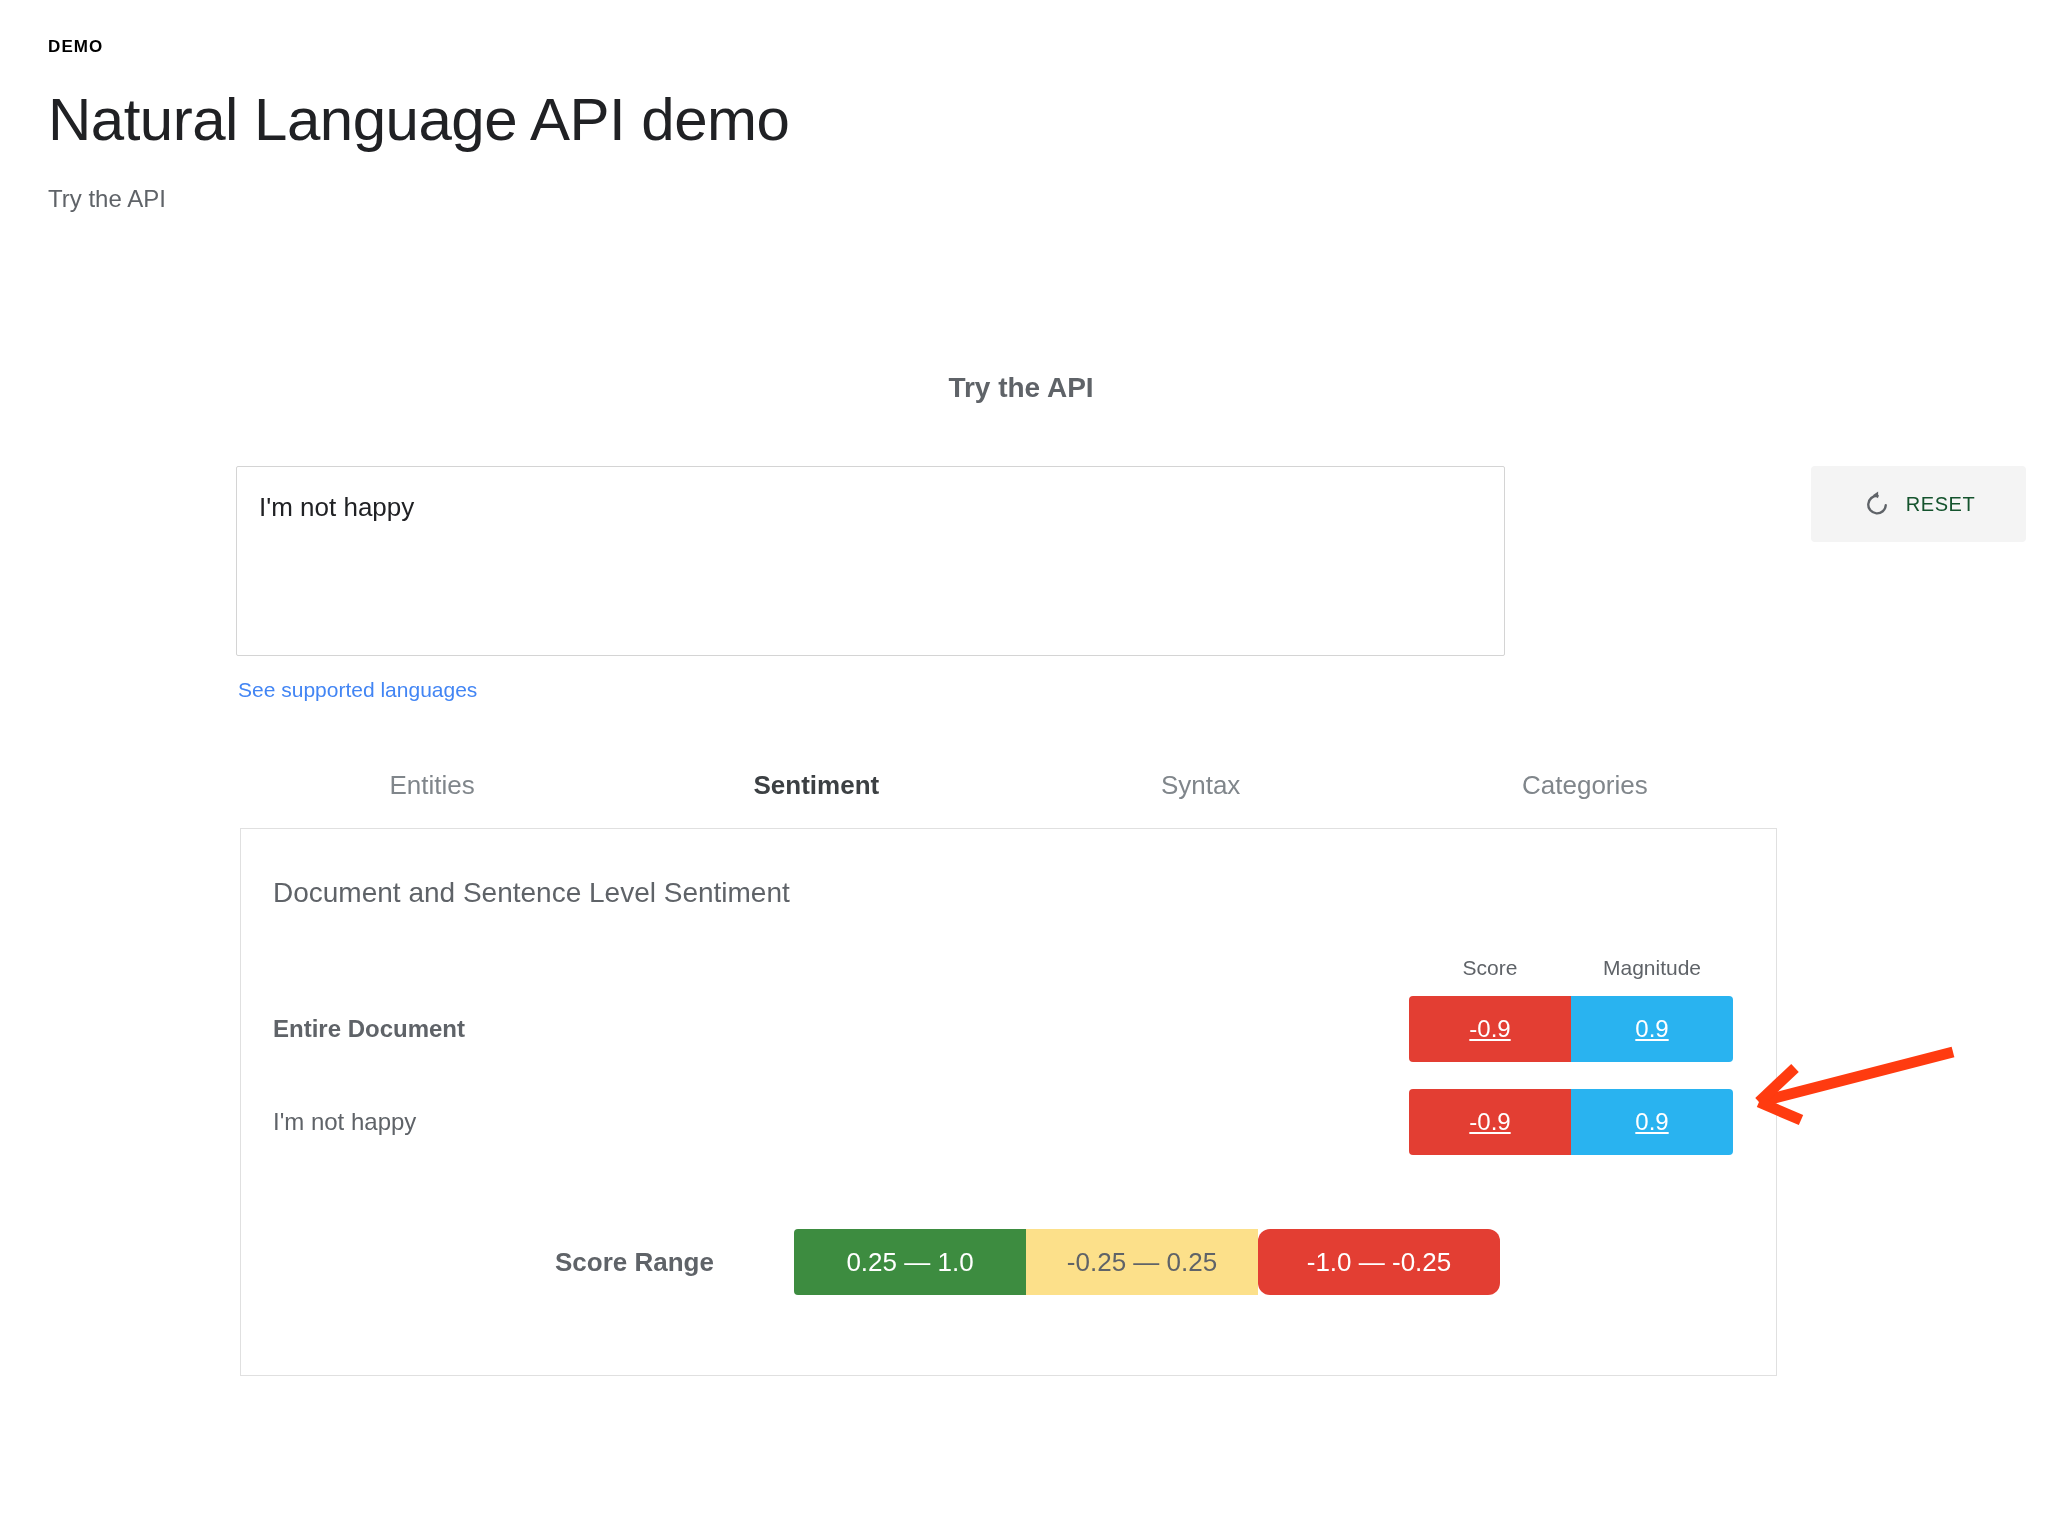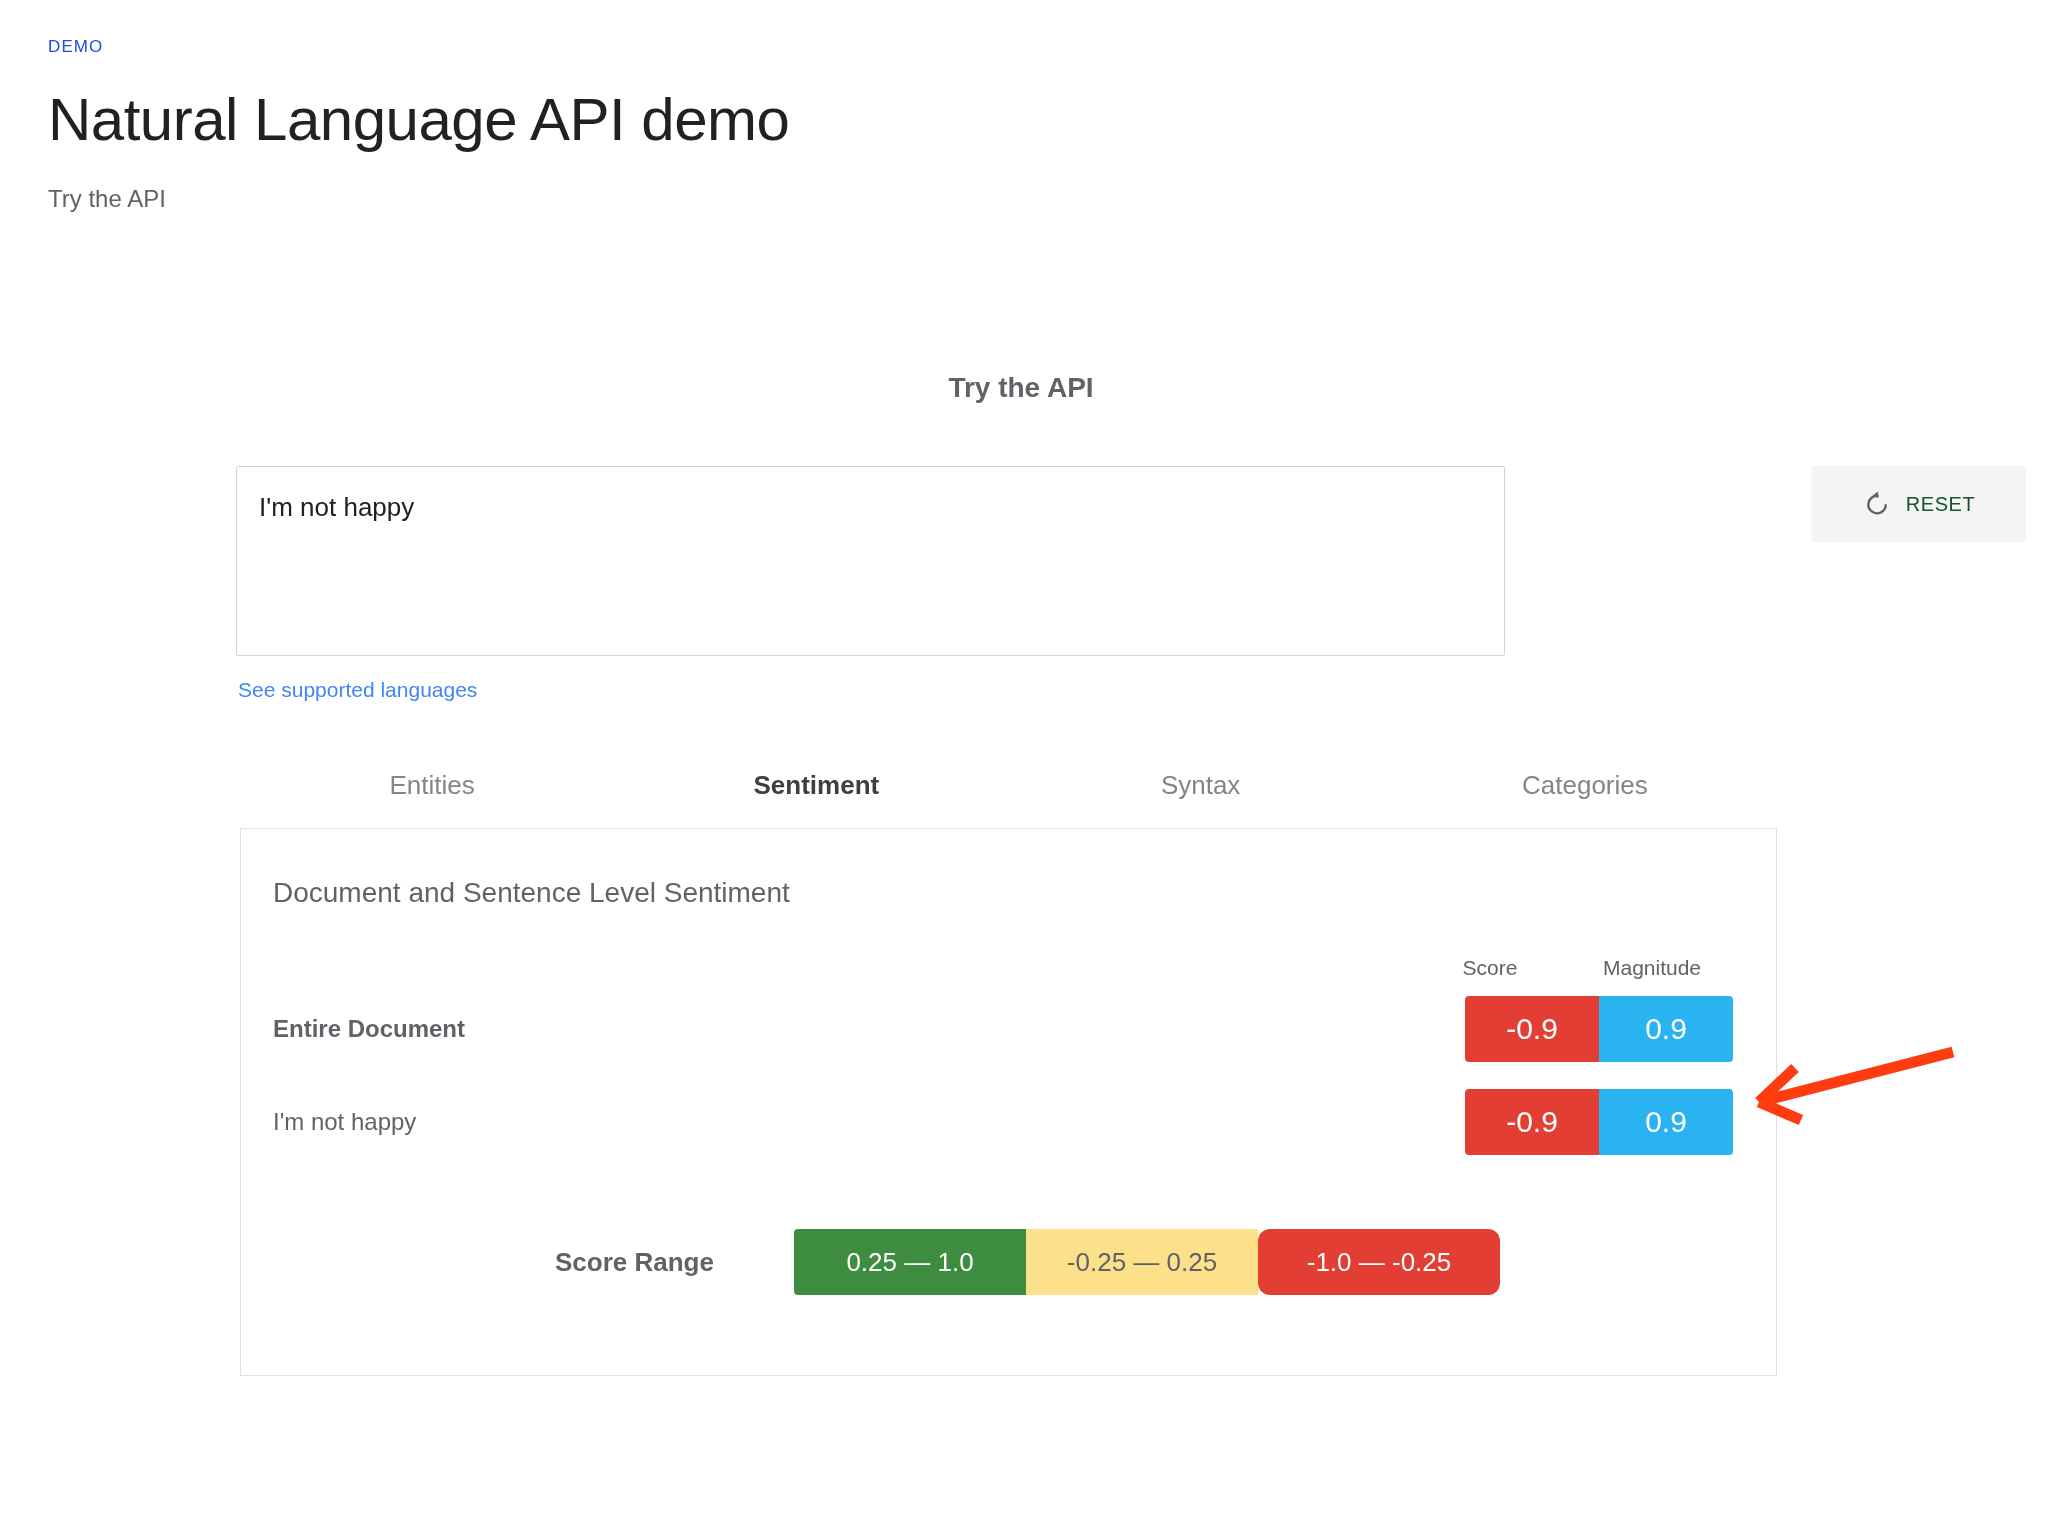--- a/index.html
+++ b/index.html
@@ -19,22 +19,22 @@
   
   #page-header {
     position: absolute;
     left: 48px;
     top: 38px;
     width: 1400px;
   }
   #eyebrow {
     font-size: 17px;
     letter-spacing: 1.1px;
-    font-weight: 400;
-    color: #1d4ed8;
+    font-weight: 700;
+    color: #000000;
     line-height: 1;
   }
   #page-title {
     margin-top: 33px;
     font-size: 60px;
     font-weight: 400;
     color: #202124;
     line-height: 1.05;
     letter-spacing: -0.5px;
   }
@@ -207,27 +207,28 @@
 
   .chips {
     position: absolute;
     right: 0;
     top: 0;
     display: flex;
     border-radius: 4px;
     overflow: hidden;
   }
   .chip {
-    width: 134px;
+    width: 162px;
     height: 66px;
     display: flex;
     align-items: center;
     justify-content: center;
-    font-size: 30px;
+    font-size: 24px;
     color: #ffffff;
+    text-decoration: underline;
   }
   .chip.score { background: #e33e33; }
   .chip.magnitude { background: #29b3f0; }
 
   
   #score-range-row {
     position: absolute;
     left: 0;
     top: 400px;
     width: 100%;

